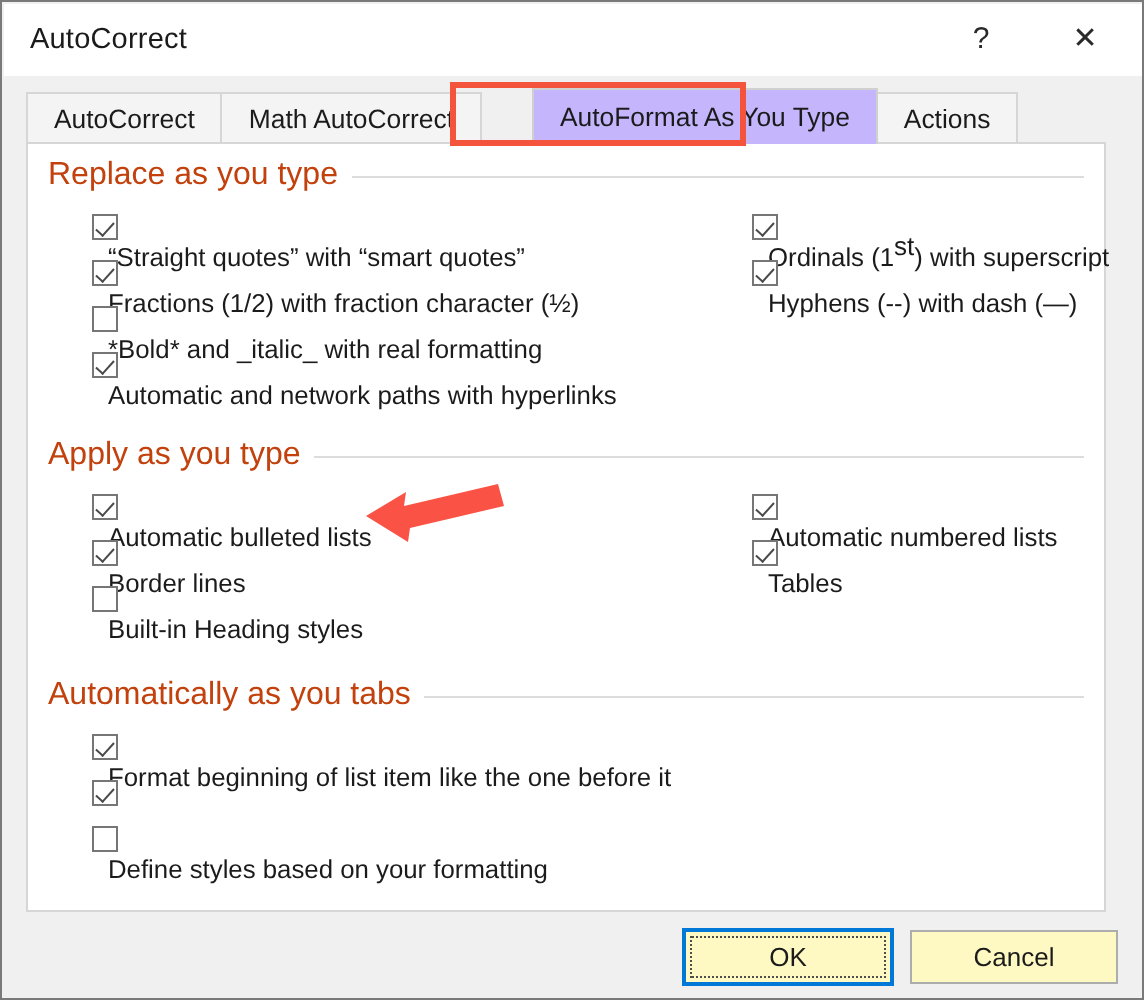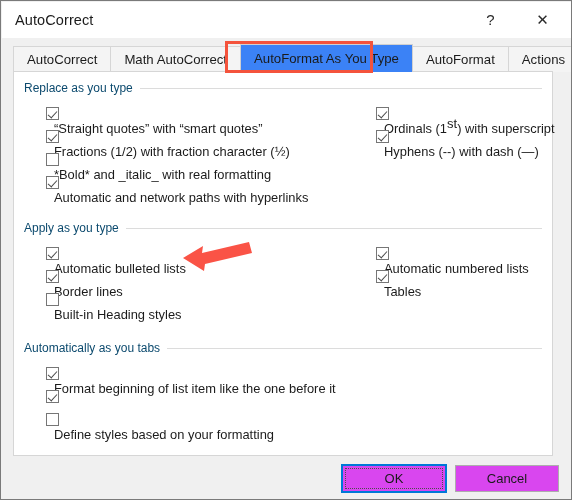--- a/index.html
+++ b/index.html
@@ -78,25 +78,26 @@
     font-size: 13.2px;
     color: #1b1b1b;
     background: #f4f4f4;
     border: 1px solid #d6d6d6;
     border-bottom: none;
     margin-right: -1px;
     white-space: nowrap;
     cursor: default;
   }
   .tab.active {
-    background: #3b82f6;
+    background: #c4b5fd;
     height: 28px;
     border-color: #d0d0d0;
     position: relative;
     z-index: 3;
+    margin-left: 26px;
   }
 
   
   #tab-highlight {
     position: absolute;
     left: 224px;
     top: 40px;
     width: 148px;
     height: 32px;
     border: 3px solid #f4533c;
@@ -126,22 +127,22 @@
   #group-replace { top: 8px; }
   #group-apply   { top: 148px; }
   #group-auto    { top: 268px; }
 
   .group-header {
     display: flex;
     align-items: center;
     height: 16px;
   }
   .group-label {
-    font-size: 12px;
-    color: #0c4a6e;
+    font-size: 16px;
+    color: #c2410c;
     white-space: nowrap;
     padding-right: 7px;
   }
   .group-rule {
     flex: 1;
     height: 1px;
     background: #dcdcdc;
   }
 
   .group-body {
@@ -206,21 +207,21 @@
     z-index: 9;
     pointer-events: none;
   }
 
   
   .dlg-btn {
     position: absolute;
     width: 104px;
     height: 27px;
     box-sizing: border-box;
-    background: #d946ef;
+    background: #fef9c3;
     border: 1px solid #adadad;
     font-size: 13px;
     color: #1b1b1b;
     font-family: "Liberation Sans", sans-serif;
     display: flex;
     align-items: center;
     justify-content: center;
     cursor: default;
     padding: 0;
   }
@@ -254,21 +255,20 @@
     <span class="caption-glyph">?</span>
   </button>
   <button class="caption-btn" id="close-btn">
     <span class="caption-glyph">✕</span>
   </button>
 
   <div id="tabstrip">
     <div class="tab">AutoCorrect</div>
     <div class="tab">Math AutoCorrect</div>
     <div class="tab active">AutoFormat As You Type</div>
-    <div class="tab">AutoFormat</div>
     <div class="tab">Actions</div>
   </div>
   <div id="tab-highlight"></div>
 
   <div id="panel">
 
     <div class="group" id="group-replace">
       <div class="group-header">
         <span class="group-label">Replace as you type</span>
         <span class="group-rule"></span>

